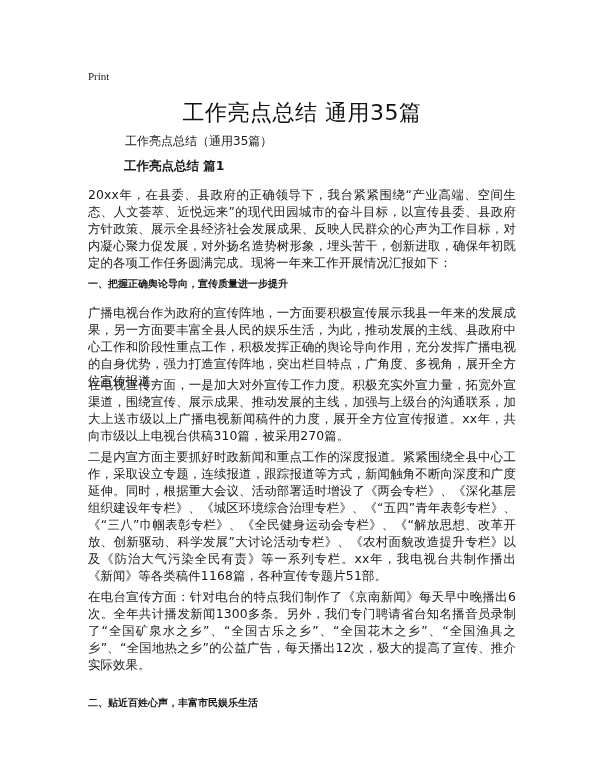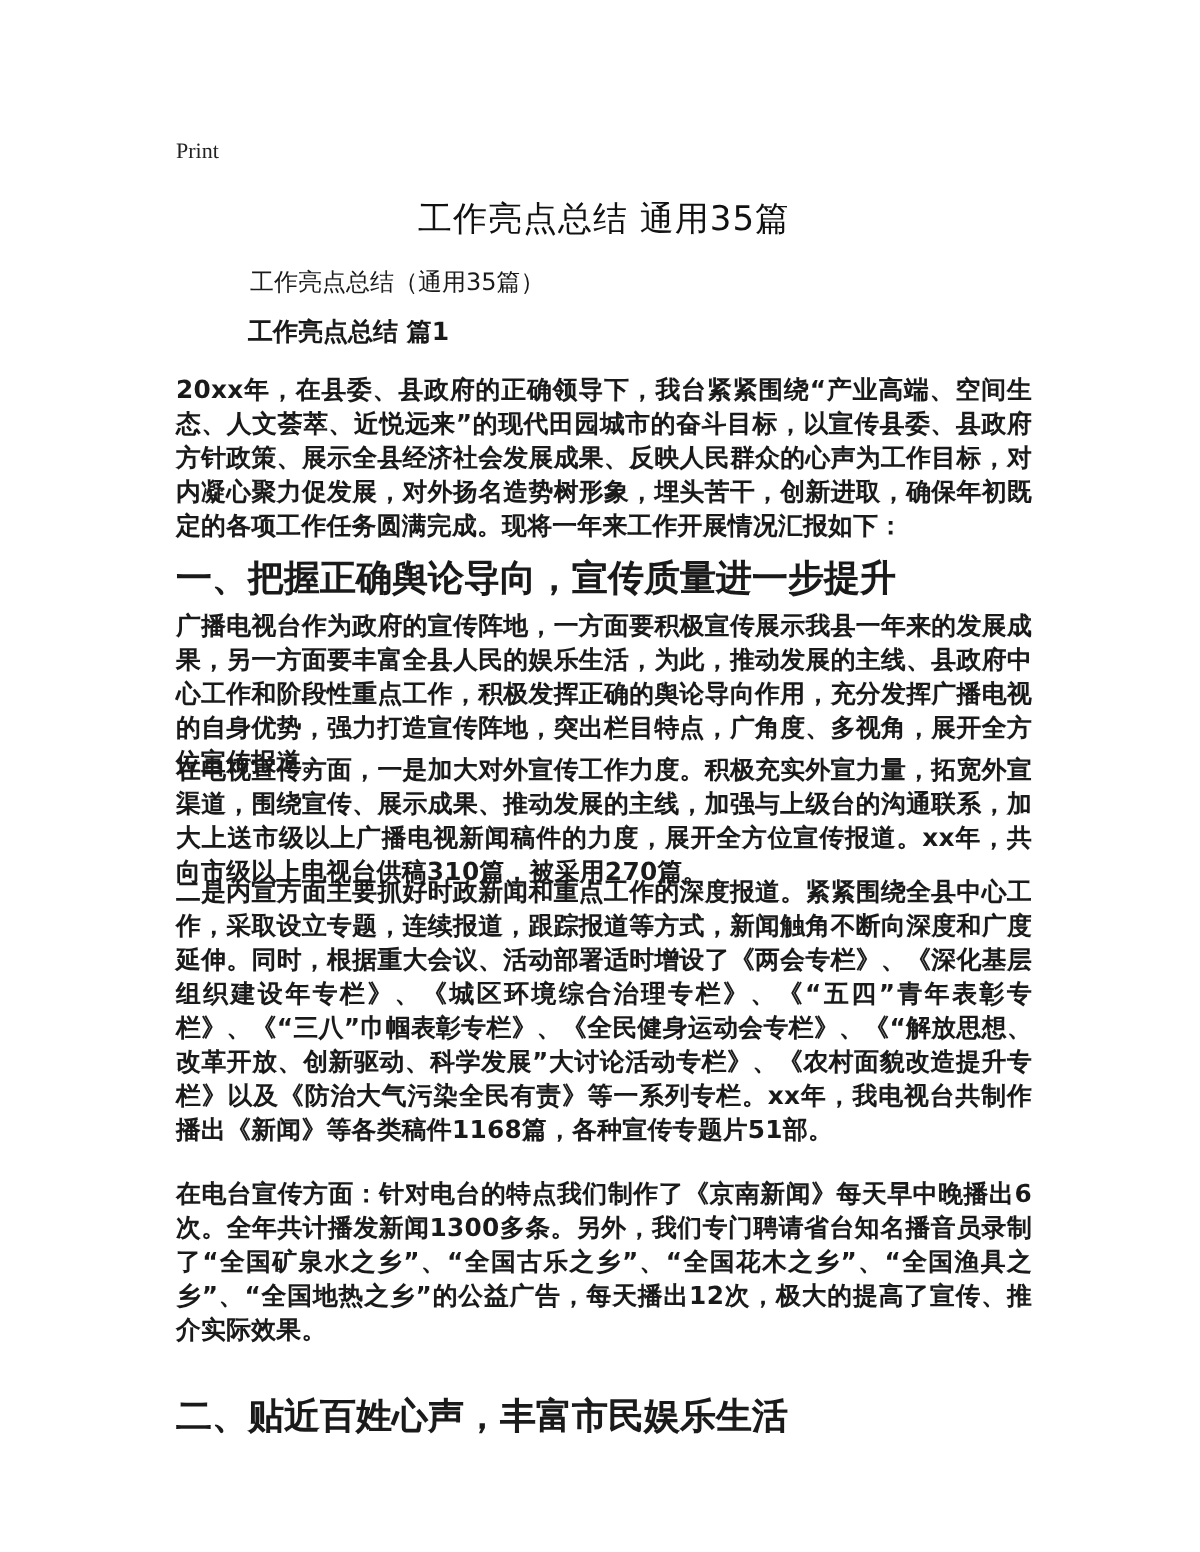--- a/index.html
+++ b/index.html
@@ -9,42 +9,42 @@
       font-family: "DejaVu Sans", "Liberation Sans", sans-serif;
     }
     .page { position: absolute; left: 88px; top: 0; width: 428px; }
     .print-label {
       position: absolute; left: 0; top: 70px;
       font-family: Liberation Serif, serif;
       font-size: 11px; color: #222;
     }
     .doc-title {
       position: absolute; left: 0; top: 98px; width: 428px; text-align: center;
-      font-size: 17px; color: #111; letter-spacing: 0.5px;
+      font-size: 22px; color: #111; letter-spacing: 0.5px;
     }
     .subtitle { position: absolute; left: 0; top: 133px; font-size: 12px; margin-left: 37px; }
     .h-article { position: absolute; left: 0; top: 158px; font-size: 12.5px; font-weight: bold; margin-left: 36px; }
     .para {
       position: absolute; left: 0; width: 428px;
       font-size: 12.4px; line-height: 17px; margin: 0;
-      letter-spacing: 0.15px; text-align: justify; font-weight: bold;
+      letter-spacing: 0.15px; text-align: justify;
     }
-    .h-section { position: absolute; left: 0; font-size: 18px; font-weight: bold; }
+    .h-section { position: absolute; left: 0; font-size: 10px; font-weight: bold; }
   </style>
 </head>
 <body>
 
 <div class="page">
   <div class="print-label">Print</div>
   <div class="doc-title">工作亮点总结 通用35篇</div>
   <div class="subtitle">工作亮点总结（通用35篇）</div>
   <div class="h-article">工作亮点总结 篇1</div>
 
   <p class="para" style="top:186px;">20xx年，在县委、县政府的正确领导下，我台紧紧围绕“产业高端、空间生态、人文荟萃、近悦远来”的现代田园城市的奋斗目标，以宣传县委、县政府方针政策、展示全县经济社会发展成果、反映人民群众的心声为工作目标，对内凝心聚力促发展，对外扬名造势树形象，埋头苦干，创新进取，确保年初既定的各项工作任务圆满完成。现将一年来工作开展情况汇报如下：</p>
 
   <div class="h-section" style="top:277px;">一、把握正确舆论导向，宣传质量进一步提升</div>
   <p class="para" style="top:304px;">广播电视台作为政府的宣传阵地，一方面要积极宣传展示我县一年来的发展成果，另一方面要丰富全县人民的娱乐生活，为此，推动发展的主线、县政府中心工作和阶段性重点工作，积极发挥正确的舆论导向作用，充分发挥广播电视的自身优势，强力打造宣传阵地，突出栏目特点，广角度、多视角，展开全方位宣传报道。</p>
   <p class="para" style="top:376px;">在电视宣传方面，一是加大对外宣传工作力度。积极充实外宣力量，拓宽外宣渠道，围绕宣传、展示成果、推动发展的主线，加强与上级台的沟通联系，加大上送市级以上广播电视新闻稿件的力度，展开全方位宣传报道。xx年，共向市级以上电视台供稿310篇，被采用270篇。</p>
-  <p class="para" style="top:437px;">二是内宣方面主要抓好时政新闻和重点工作的深度报道。紧紧围绕全县中心工作，采取设立专题，连续报道，跟踪报道等方式，新闻触角不断向深度和广度延伸。同时，根据重大会议、活动部署适时增设了《两会专栏》、《深化基层组织建设年专栏》、《城区环境综合治理专栏》、《“五四”青年表彰专栏》、《“三八”巾帼表彰专栏》、《全民健身运动会专栏》、《“解放思想、改革开放、创新驱动、科学发展”大讨论活动专栏》、《农村面貌改造提升专栏》以及《防治大气污染全民有责》等一系列专栏。xx年，我电视台共制作播出《新闻》等各类稿件1168篇，各种宣传专题片51部。</p>
+  <p class="para" style="top:448px;">二是内宣方面主要抓好时政新闻和重点工作的深度报道。紧紧围绕全县中心工作，采取设立专题，连续报道，跟踪报道等方式，新闻触角不断向深度和广度延伸。同时，根据重大会议、活动部署适时增设了《两会专栏》、《深化基层组织建设年专栏》、《城区环境综合治理专栏》、《“五四”青年表彰专栏》、《“三八”巾帼表彰专栏》、《全民健身运动会专栏》、《“解放思想、改革开放、创新驱动、科学发展”大讨论活动专栏》、《农村面貌改造提升专栏》以及《防治大气污染全民有责》等一系列专栏。xx年，我电视台共制作播出《新闻》等各类稿件1168篇，各种宣传专题片51部。</p>
   <p class="para" style="top:588px;">在电台宣传方面：针对电台的特点我们制作了《京南新闻》每天早中晚播出6次。全年共计播发新闻1300多条。另外，我们专门聘请省台知名播音员录制了“全国矿泉水之乡”、“全国古乐之乡”、“全国花木之乡”、“全国渔具之乡”、“全国地热之乡”的公益广告，每天播出12次，极大的提高了宣传、推介实际效果。</p>
 
   <div class="h-section" style="top:696px;">二、贴近百姓心声，丰富市民娱乐生活</div>
 </div>
 
 </body></html>

